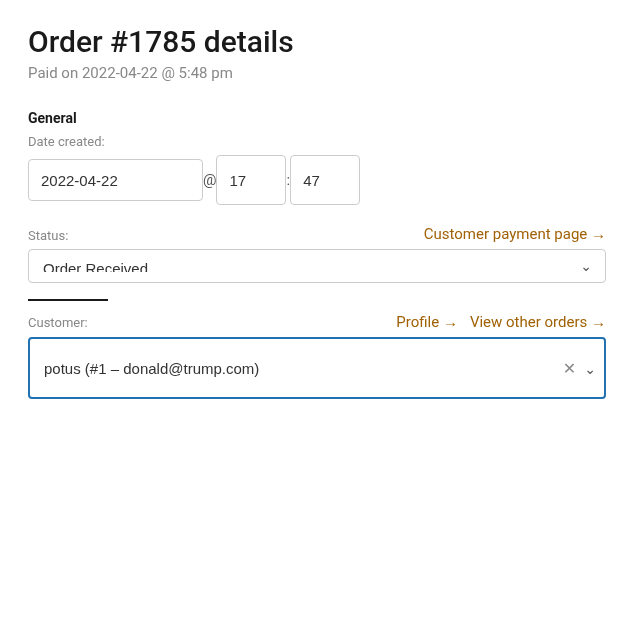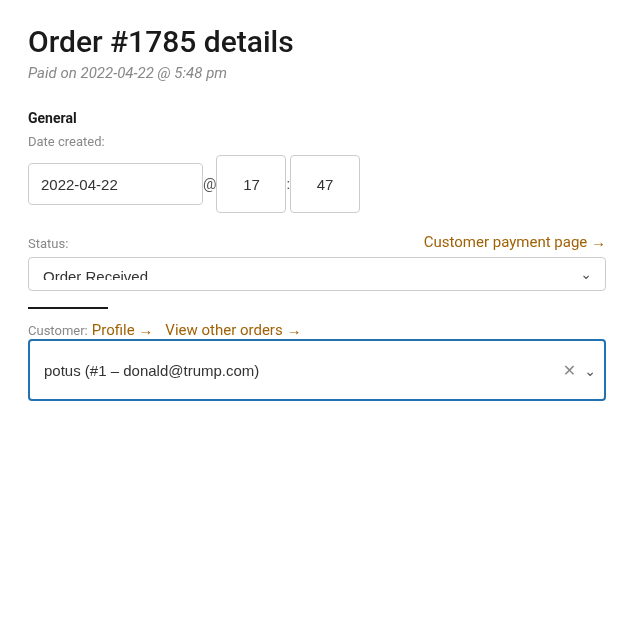--- a/index.html
+++ b/index.html
@@ -22,21 +22,20 @@
       font-weight: 500;
       color: #1a1a1a;
       line-height: 1.2;
       margin-bottom: 4px;
     }
 
     .page-subtitle {
       font-size: 15px;
       color: #888;
       margin-bottom: 28px;
-      font-style: italic;
     }
 
     .section-heading {
       font-size: 14px;
       font-weight: 700;
       color: #1a1a1a;
       margin-bottom: 8px;
     }
 
     .field-label {
@@ -68,22 +67,22 @@
     }
 
     .time-input {
       border: 1px solid #ccc;
       border-radius: 4px;
       padding: 8px 12px;
       font-size: 15px;
       color: #333;
       background: #fff;
       width: 70px;
-      height: 58px;
-      text-align: center;
+      height: 50px;
+      text-align: left;
     }
 
     .colon {
       font-size: 15px;
       color: #555;
     }
 
     .status-row-header {
       display: flex;
       justify-content: space-between;
@@ -136,21 +135,23 @@
       border: none;
       border-top: 2px solid #1a1a1a;
       margin: 16px 0 0 0;
       width: 80px;
     }
 
     .customer-row-header {
       display: flex;
       align-items: center;
       gap: 4px;
+      margin-bottom: 6px;
       margin-top: 12px;
+      justify-content: space-between;
     }
 
     .customer-label {
       font-size: 13px;
       color: #888;
     }
 
     .customer-links {
       display: flex;
       gap: 12px;

